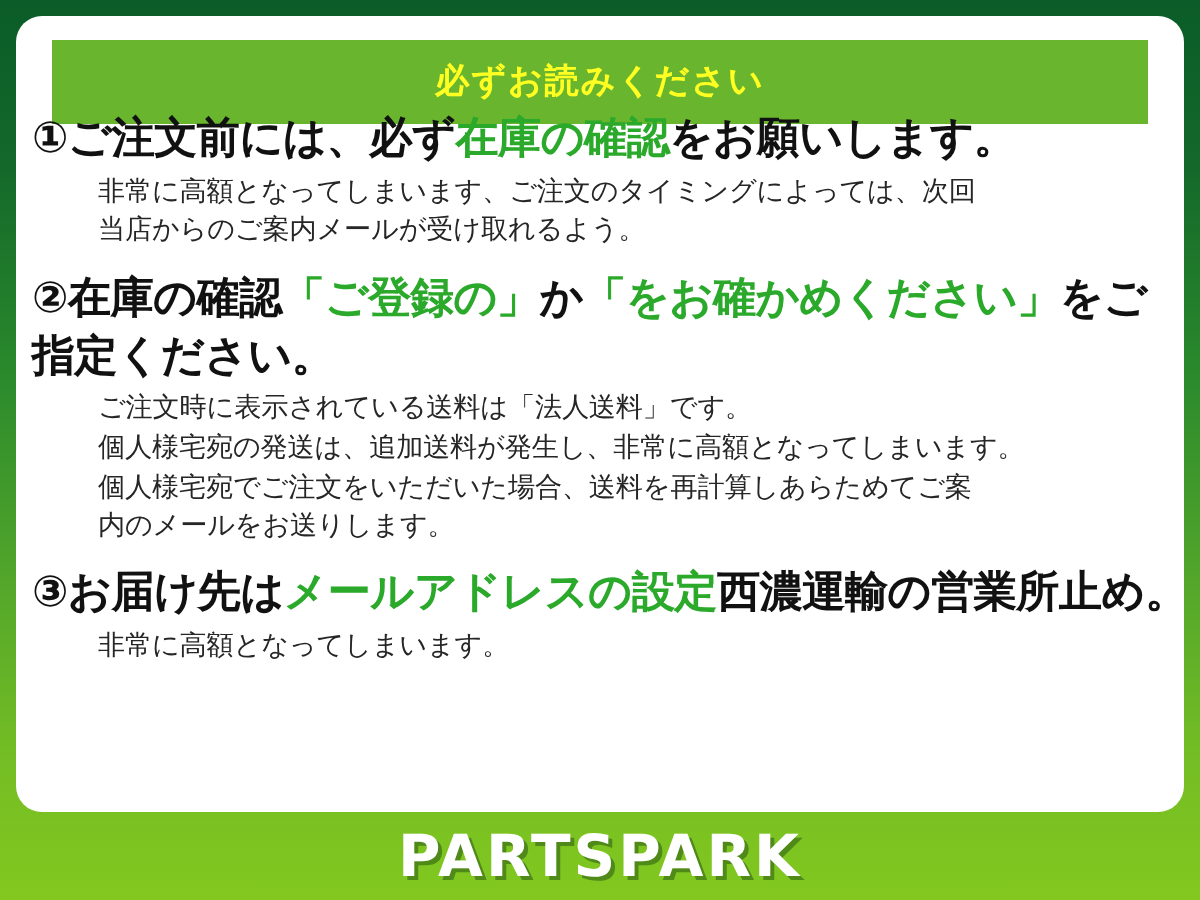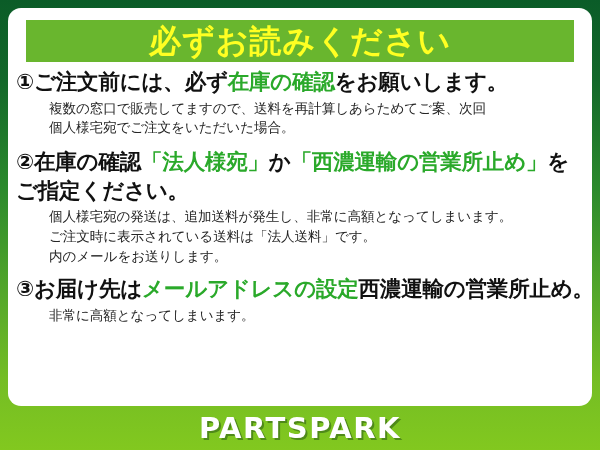--- a/index.html
+++ b/index.html
@@ -50,32 +50,32 @@
     top: 12px;
     width: 548px;
     height: 42px;
     background: #69b62e;
     display: flex;
     align-items: center;
     justify-content: center;
   }
   .banner-title {
     color: #ffff22;
-    font-size: 32px;
+    font-size: 17px;
     font-weight: bold;
     letter-spacing: 1px;
     line-height: 1;
     white-space: nowrap;
   }
 
   
   .content {
     position: absolute;
     left: 0;
-    top: 60px;
+    top: 48px;
     width: 584px;
     padding: 0 10px 0 8px;
     box-sizing: border-box;
   }
 
   .item { margin-bottom: 2px; }
 
   .item-heading {
     color: #111111;
     font-size: 21.5px;
@@ -132,32 +132,33 @@
       <div class="banner-title">必ずお読みください</div>
     </div>
 
     <div class="content">
 
       <div class="item">
         <div class="item-heading">
           <span class="num">①</span><span>ご注文前には、必ず</span><span class="hl">在庫の確認</span><span>をお願いします。</span>
         </div>
         <div class="item-body">
-          <div>複数の窓口で販売してますので、送料を再計算しあらためてご案、次回</div>
-          <div>個人様宅宛でご注文をいただいた場合。</div>
+          <div>非常に高額となってしまいます、ご注文のタイミングによっては、次回</div>
+          <div>当店からのご案内メールが受け取れるよう。</div>
         </div>
       </div>
 
       <div class="item" style="margin-top:10px;">
         <div class="item-heading wrap">
-          <span class="num">②</span><span>在庫の確認</span><span class="hl">「法人様宛」</span><span>か</span><span class="hl">「西濃運輸の営業所止め」</span><span>をご指定ください。</span>
+          <span class="num">②</span><span>在庫の確認</span><span class="hl">「ご登録の」</span><span>か</span><span class="hl">「をお確かめください」</span><span>をご指定ください。</span>
         </div>
         <div class="item-body">
+          <div>ご注文時に表示されている送料は「法人送料」です。</div>
           <div>個人様宅宛の発送は、追加送料が発生し、非常に高額となってしまいます。</div>
-          <div>ご注文時に表示されている送料は「法人送料」です。</div>
+          <div>個人様宅宛でご注文をいただいた場合、送料を再計算しあらためてご案</div>
           <div>内のメールをお送りします。</div>
         </div>
       </div>
 
       <div class="item" style="margin-top:9px;">
         <div class="item-heading">
           <span class="num">③</span><span>お届け先は</span><span class="hl">メールアドレスの設定</span><span>西濃運輸の営業所止め。</span>
         </div>
         <div class="item-body">
           <div>非常に高額となってしまいます。</div>

